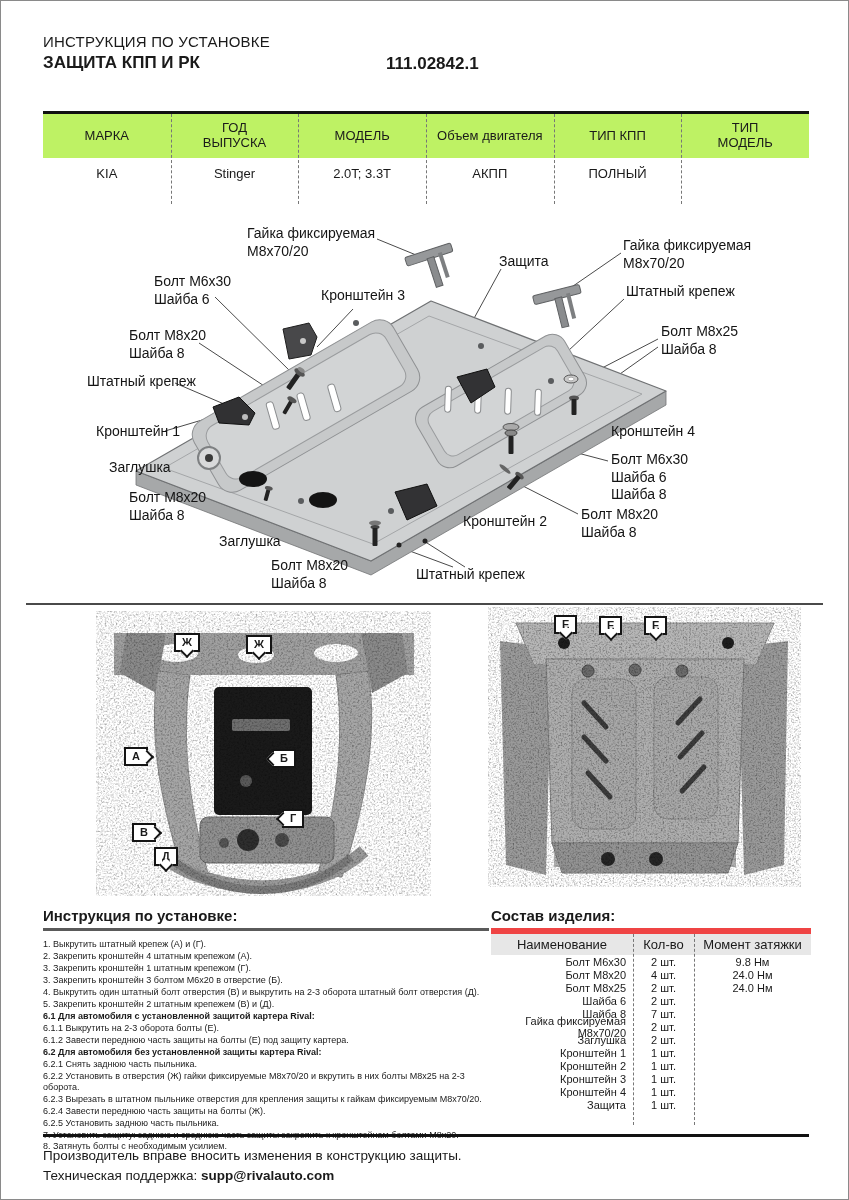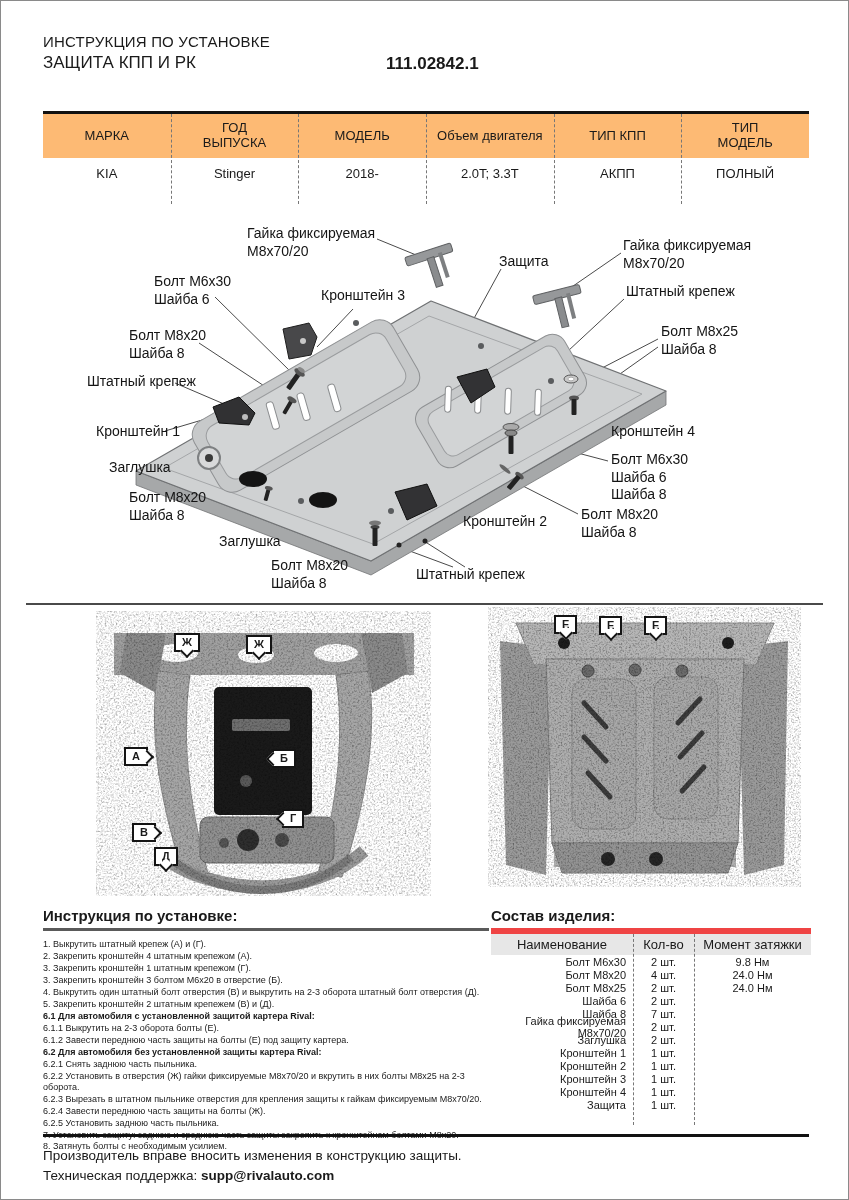--- a/index.html
+++ b/index.html
@@ -5,26 +5,26 @@
   * { margin:0; padding:0; box-sizing:border-box; }
   html,body { background:#fff; }
   .page {
     position:relative; width:849px; height:1200px; background:#fff;
     border:1px solid #8a8a8a; overflow:hidden;
     font-family:"Liberation Sans", sans-serif; color:#1a1a1a;
   }
   
   .hdr { position:absolute; left:42px; top:32px; }
   .hdr-line1 { font-size:15px; letter-spacing:.2px; }
-  .hdr-line2 { font-size:17px; font-weight:normal; margin-top:3px; }
+  .hdr-line2 { font-size:17px; font-weight:bold; margin-top:3px; }
   .doc-num { position:absolute; left:385px; top:53px; font-size:17px; font-weight:bold; }
   
   .vtable { position:absolute; left:42px; top:110px; width:766px; border-top:3px solid #111; }
   .vt-row { display:grid; grid-template-columns:repeat(6,1fr); }
-  .vt-head { background:#fdba74; height:44px; }
+  .vt-head { background:#bef264; height:44px; }
   .vt-body { height:33px; }
   .vt-ext  { height:13px; }
   .vt-cell { display:flex; align-items:center; justify-content:center; text-align:center;
              font-size:13px; line-height:1.15; padding:0 6px; }
   .vt-head .vt-cell { white-space:pre-line; }
   .vsep { position:absolute; top:0; bottom:0; width:0; border-left:1px dashed #777; }
   
   .diagram { position:absolute; left:0; top:210px; width:849px; height:393px; }
   .diagram svg { position:absolute; left:0; top:0; }
   .dlabel { position:absolute; font-size:14px; line-height:1.26; color:#141414;
@@ -84,21 +84,20 @@
         <div class="vt-cell" style="white-space: pre-line;">МОДЕЛЬ</div>
         <div class="vt-cell" style="white-space: pre-line;">Объем двигателя</div>
         <div class="vt-cell" style="white-space: pre-line;">ТИП КПП</div>
         <div class="vt-cell" style="white-space: pre-line;">ТИП
 МОДЕЛЬ</div>
       </div>
     <div class="vt-row vt-body">
 
     <div class="vt-cell">KIA</div>
         <div class="vt-cell">Stinger</div>
-        <div class="vt-cell">2018-</div>
         <div class="vt-cell">2.0T; 3.3T</div>
         <div class="vt-cell">АКПП</div>
         <div class="vt-cell">ПОЛНЫЙ</div>
       </div>
     <div class="vt-ext"></div>
     <div class="vsep" style="left:127.6px"></div>
     <div class="vsep" style="left:255.3px"></div>
     <div class="vsep" style="left:383px"></div>
     <div class="vsep" style="left:510.6px"></div>
     <div class="vsep" style="left:638.3px"></div>

